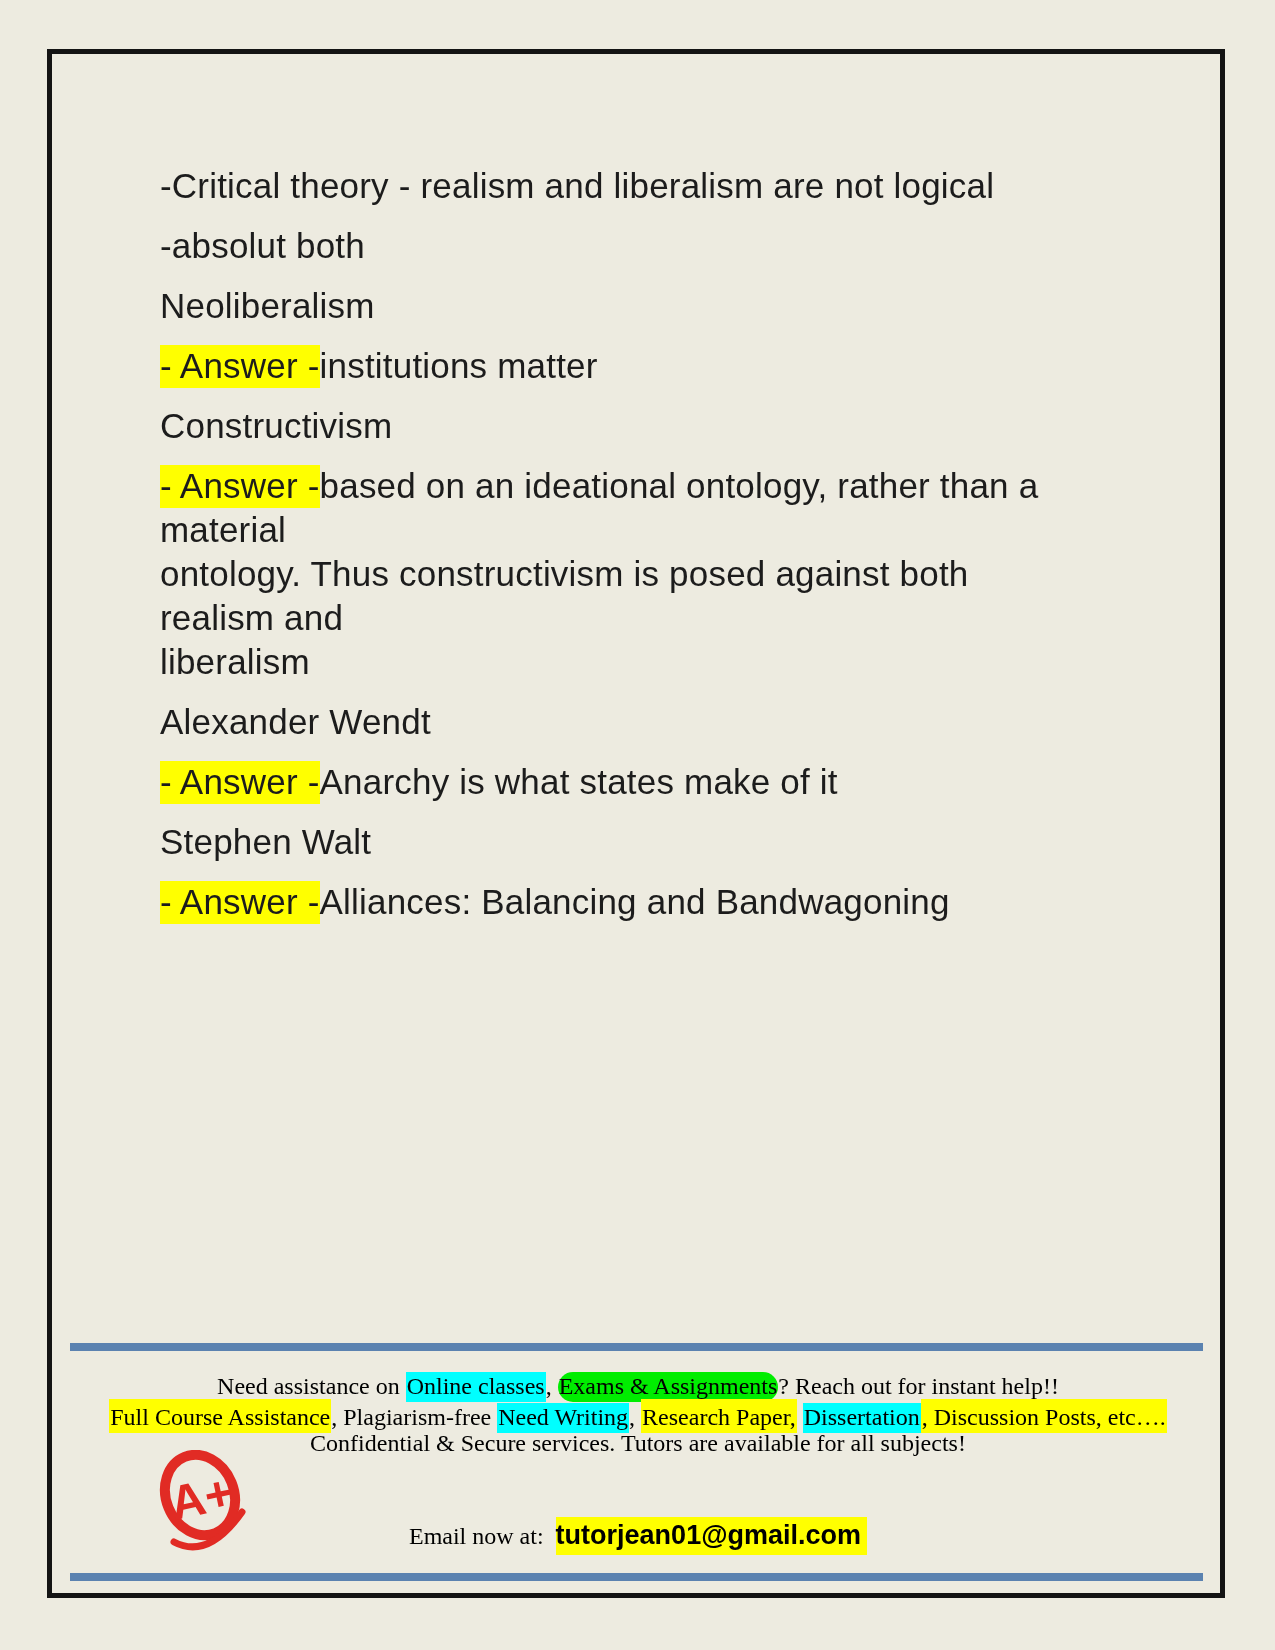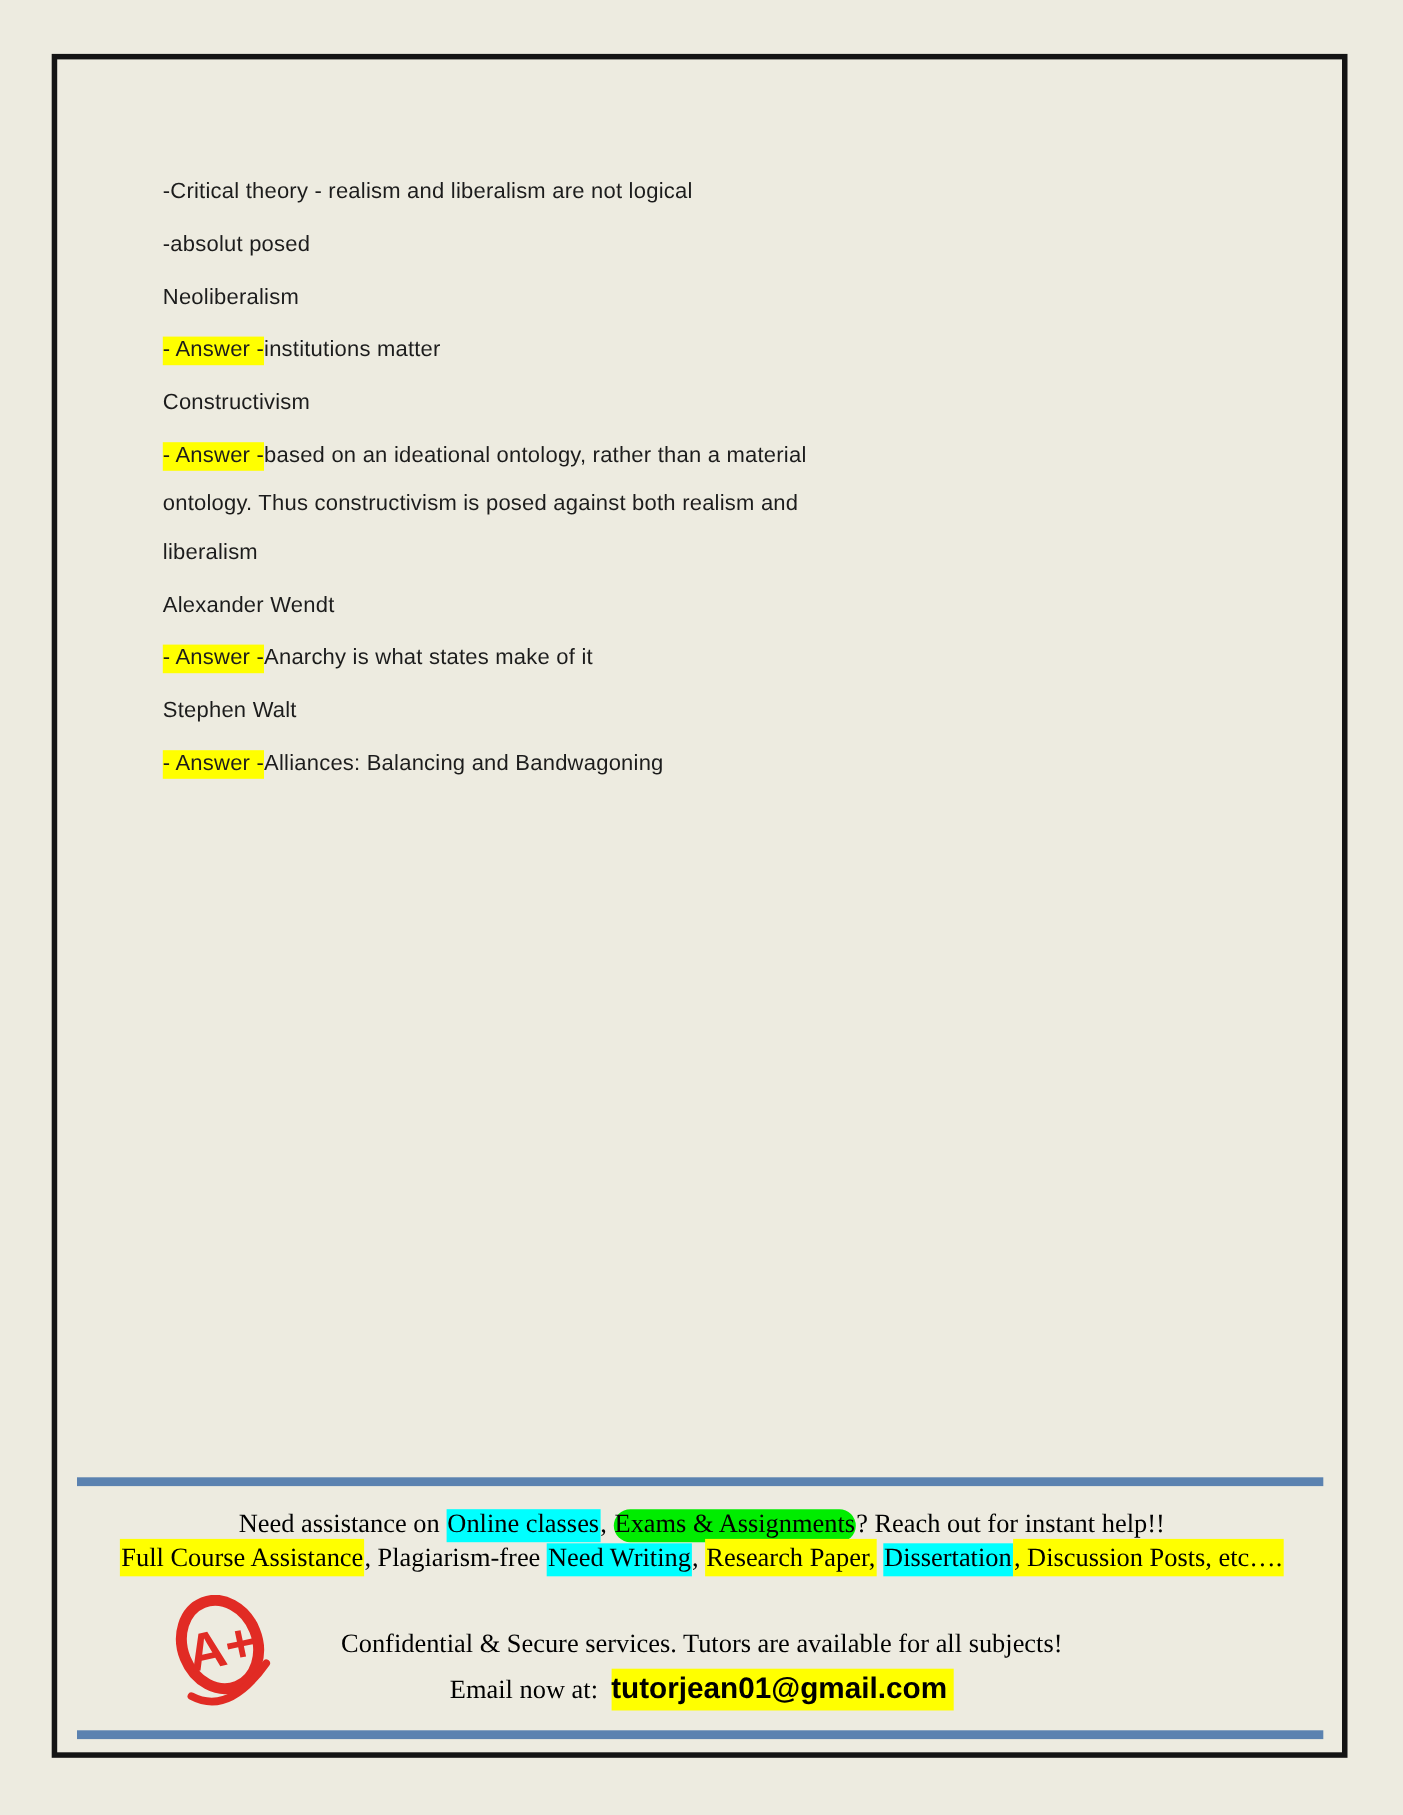--- a/index.html
+++ b/index.html
@@ -15,22 +15,22 @@
     position:absolute;left:47px;top:49px;
     width:1168px;height:1539px;
     border:5px solid #141414;
     background:#edebe0;
   }
   .doc{
     position:absolute;left:92px;top:94px;right:40px;
     color:#1c1c1c;
   }
   .doc p{
-    margin:4px;
-    font-size:20px;
+    margin:16px;
+    font-size:35px;
     line-height:44px;
     letter-spacing:0.2px;
     color:#1c1c1c;
     max-width:900px;
   }
   .mb-s{margin-bottom:21px;}
   .mb-l{margin-bottom:84px;}
   mark.hl-y{
     background:#ffff00;
     color:#1c1c1c;
@@ -46,21 +46,21 @@
   .f-line{
     position:absolute;left:51px;width:1174px;
     text-align:center;
     font-family:"Liberation Serif",serif;
     font-size:24px;
     color:#000;
     line-height:30px;
   }
   .f1{top:1371px;}
   .f2{top:1402px;}
-  .f3{top:1480px;}
+  .f3{top:1428px;}
   .f4{top:1515px;line-height:40px;}
   .hl-cy{background:#00ffff;padding:1px 1px 3px 1px;margin-top:20px;}
   .hl-gr{background:#00ed00;padding:1px 1px 3px 1px;border-radius:15px;}
   .hl-ye{background:#ffff00;padding:5px 1px 3px 1px;}
   .email{
     font-family:"Liberation Sans",sans-serif;
     font-weight:bold;
     font-size:27px;
     background:#ffff00;
     padding:3px 6px 5px 0;
@@ -73,21 +73,21 @@
 </style>
 </head>
 <body>
 
 <div class="page">
 
   <div class="frame">
     <div class="doc">
 
       <p class="mb-s">-Critical theory - realism and liberalism are not logical</p>
-      <p class="mb-l">-absolut posed</p>
+      <p class="mb-l">-absolut both</p>
 
       <p class="mb-s">Neoliberalism</p>
       <p class="mb-l"><mark class="hl-y">- Answer -</mark><span>institutions matter</span></p>
 
       <p class="mb-s">Constructivism</p>
       <p class="mb-l"><mark class="hl-y">- Answer -</mark><span class="preline">based on an ideational ontology, rather than a material
 ontology. Thus constructivism is posed against both realism and
 liberalism</span></p>
 
       <p class="mb-s">Alexander Wendt</p>

